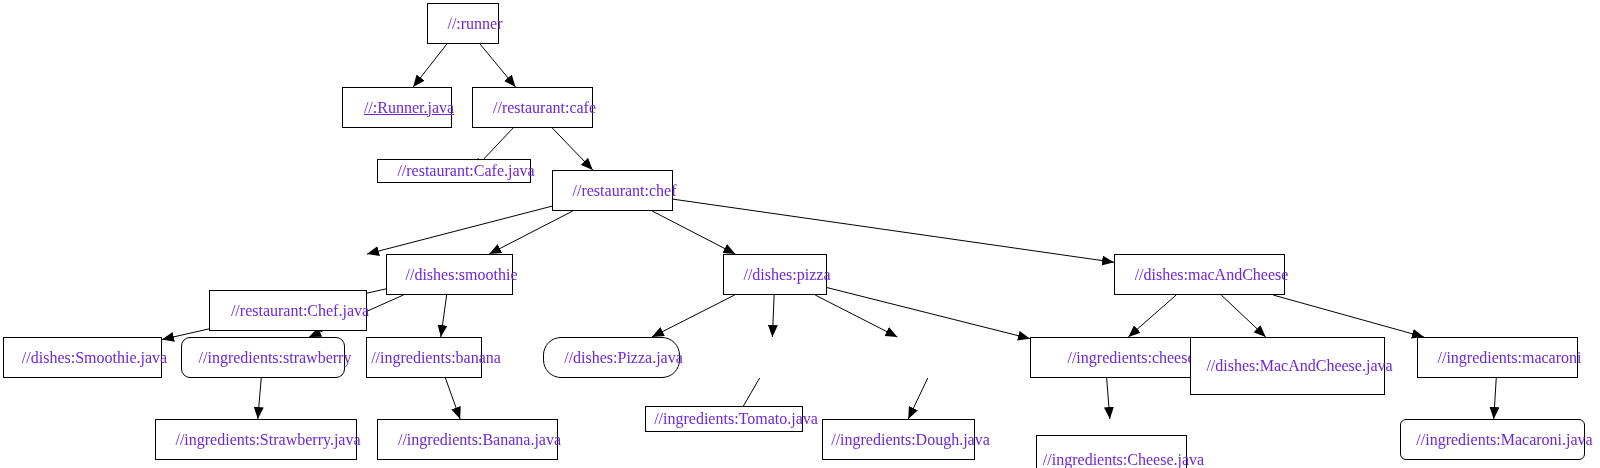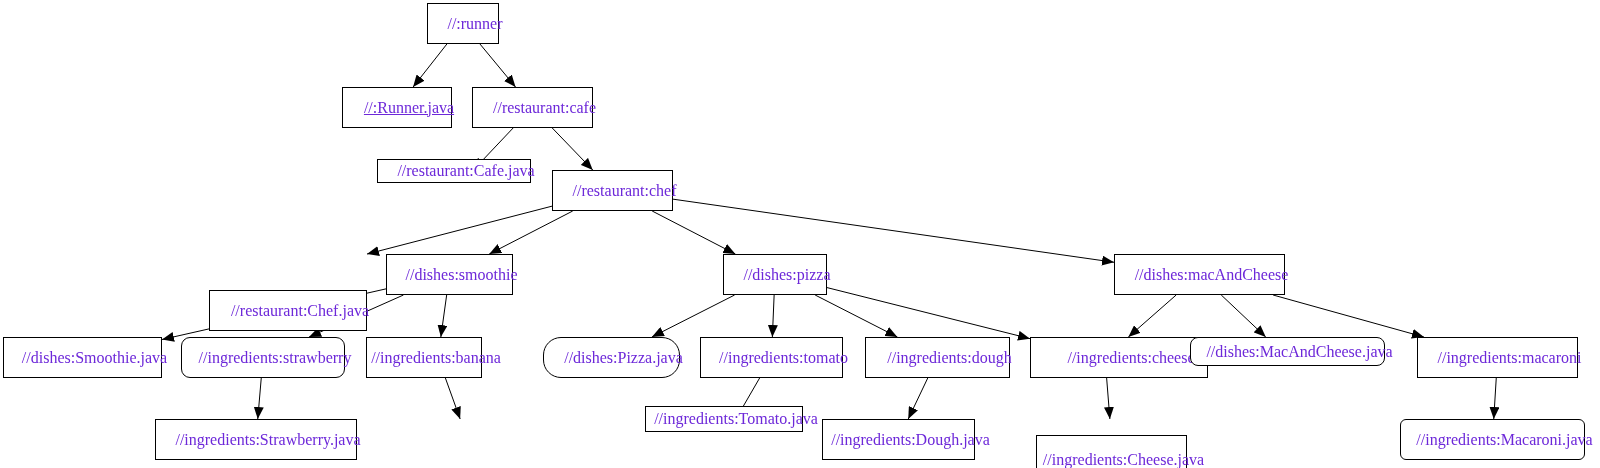--- a/index.html
+++ b/index.html
@@ -100,37 +100,34 @@
     </div>
     <div class="node" style="left: 181px; top: 337px; width: 164px; height: 41px; border-radius: 9px;">
       <span>//ingredients:strawberry</span>
     </div>
     <div class="node" style="left: 366px; top: 337px; width: 116px; height: 41px; align-items: center;">
       <span>//ingredients:banana</span>
     </div>
     <div class="node" style="left: 543px; top: 337px; width: 137px; height: 41px; border-radius: 18px;">
       <span>//dishes:Pizza.java</span>
     </div>
-    <div class="node" style="left: 700px; top: 337px; width: 143px; height: 41px;">
-      <span>//ingredients:tomato</span>
-    </div>
-    <div class="node" style="left: 865px; top: 337px; width: 145px; height: 41px;">
-      <span>//ingredients:dough</span>
-    </div>
     <div class="node" style="left: 1030px; top: 337px; width: 178px; height: 41px;">
       <span>//ingredients:cheese</span>
     </div>
-    <div class="node" style="left: 1190px; top: 337px; width: 195px; height: 29px; border-radius: 8px;">
+    <div class="node" style="left: 1190px; top: 337px; width: 195px; height: 58px;">
       <span>//dishes:MacAndCheese.java</span>
     </div>
     <div class="node" style="left: 1417px; top: 337px; width: 161px; height: 41px;">
       <span>//ingredients:macaroni</span>
     </div>
     <div class="node" style="left: 155px; top: 419px; width: 202px; height: 41px;">
       <span>//ingredients:Strawberry.java</span>
+    </div>
+    <div class="node" style="left: 377px; top: 419px; width: 181px; height: 41px;">
+      <span>//ingredients:Banana.java</span>
     </div>
     <div class="node" style="left: 645px; top: 406px; width: 158px; height: 26px;">
       <span>//ingredients:Tomato.java</span>
     </div>
     <div class="node" style="left: 822px; top: 419px; width: 153px; height: 41px;">
       <span>//ingredients:Dough.java</span>
     </div>
     <div class="node" style="left: 1036px; top: 419px; width: 151px; height: 50px; margin-top: 16px;">
       <span>//ingredients:Cheese.java</span>
     </div>

